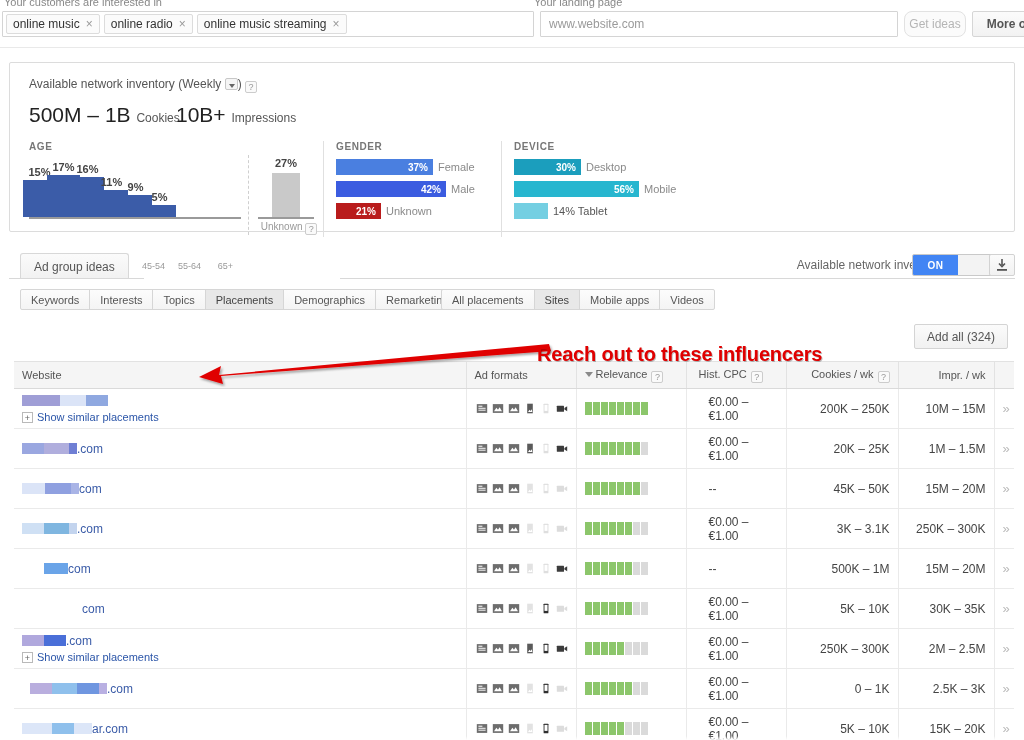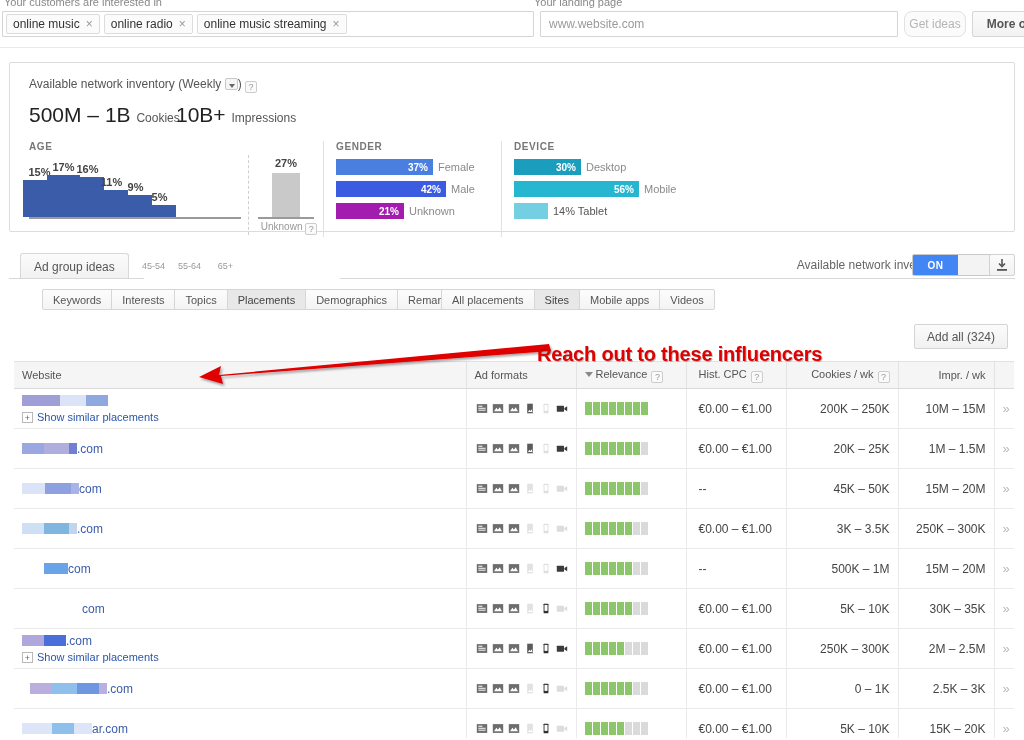--- a/index.html
+++ b/index.html
@@ -124,21 +124,21 @@
     font-size:10px; font-weight:bold; letter-spacing:.5px;
     display:flex; align-items:center; justify-content:center;
   }
   .dlbtn {
     position:absolute; right:9px; top:254px; width:26px; height:22px;
     border:1px solid #d2d2d2; border-radius:2px; background:linear-gradient(#fbfbfb,#f1f1f1);
     display:flex; align-items:center; justify-content:center;
   }
 
   
-  .filtrow { position:absolute; left:20px; top:289px; display:flex;margin-left:22px; }
+  .filtrow { position:absolute; left:20px; top:289px; display:flex; }
   .fbtn {
     height:21px; padding:0 10px; display:flex; align-items:center;
     border:1px solid #d6d6d6; background:linear-gradient(#fcfcfc,#f4f4f4);
     color:#555; font-size:11px; margin-right:-1px; white-space:nowrap;
   }
   .fbtn:first-child { border-radius:2px 0 0 2px; }
   .fbtn:last-child { border-radius:0 2px 2px 0; }
   .fbtn.sel { background:#e8e8e8; color:#444; }
   .filtrow2 { position:absolute; left:441px; top:289px; display:flex; }
 
@@ -157,21 +157,21 @@
     padding:0 8px; text-align:right; vertical-align:middle;
   }
   table.grid th.l { text-align:left; }
   table.grid td {
     border-bottom:1px solid #eaeaea; font-size:12px; color:#444;
     padding:0 8px; height:40px; vertical-align:middle; text-align:right;
   }
   table.grid td.site { text-align:left; border-right:1px solid #eaeaea; }
   table.grid td.fmt  { text-align:left; border-right:1px solid #eaeaea; padding-left:9px; }
   table.grid td.rel  { text-align:left; border-right:1px solid #eaeaea; }
-  table.grid td.cpc  { border-right:1px solid #eaeaea; text-align:left; padding-left:12px; }
+  table.grid td.cpc  { border-right:1px solid #eaeaea; text-align:left; padding-left:22px; }
   table.grid td.ck   { border-right:1px solid #eaeaea; }
   table.grid td.im   { border-right:1px solid #eaeaea; }
   table.grid td.ar   { text-align:center; color:#bbb; font-size:13px; }
   table.grid th.sep { border-right:1px solid #e2e2e2; }
 
   .redact { display:inline-block; height:11px; vertical-align:-1px; }
   .sitelink { color:#3b5ca8; font-size:12px; }
   .showsim { display:flex; align-items:center; gap:4px; margin-top:3px; }
   .plusbox {
     display:inline-block; width:11px; height:11px; line-height:10px; text-align:center;
@@ -305,21 +305,21 @@
     <div class="hbars" id="genderbars" style="left:326px; top:96px; width:150px;">
         <div class="hrow">
           <div class="hbar" style="width: 97px; background: rgb(74, 127, 224); color: rgb(255, 255, 255);">37%</div>
           <span class="cap">Female</span>
         </div>
         <div class="hrow">
           <div class="hbar" style="width: 110px; background: rgb(59, 92, 224); color: rgb(255, 255, 255);">42%</div>
           <span class="cap">Male</span>
         </div>
         <div class="hrow">
-          <div class="hbar" style="width: 68px; background: #a21caf; color: rgb(255, 255, 255);">21%</div>
+          <div class="hbar" style="width: 45px; background: #b91c1c; color: rgb(255, 255, 255);">21%</div>
           <span class="cap">Unknown</span>
         </div>
       </div>
 
     <div class="hbars" id="devicebars" style="left:504px; top:96px; width:170px;">
         <div class="hrow">
           <div class="hbar" style="width: 67px; background: rgb(27, 158, 189); color: rgb(255, 255, 255);">30%</div>
           <span class="cap">Desktop</span>
         </div>
         <div class="hrow">
@@ -609,21 +609,21 @@
                 <i class="on"></i>
                 <i class="on"></i>
                 <i class="on"></i>
                 <i class="on"></i>
                 <i class="on"></i>
                 <i></i>
                 <i></i>
               </div>
             </td>
             <td class="cpc">€0.00 – €1.00</td>
-            <td class="ck">3K – 3.5K</td>
+            <td class="ck">3K – 3.1K</td>
             <td class="im">250K – 300K</td>
             <td class="ar">»</td>
           </tr>
           <tr>
             <td class="site">
               <div style="white-space: nowrap; padding-left: 22px;"><span class="redact" style="width: 24px; background: rgb(106, 164, 232);"></span><span class="sitelink">com</span></div>
             </td>
             <td class="fmt">
               <div class="fmticons">
                 <svg width="15" height="13" viewBox="0 0 15 13">

